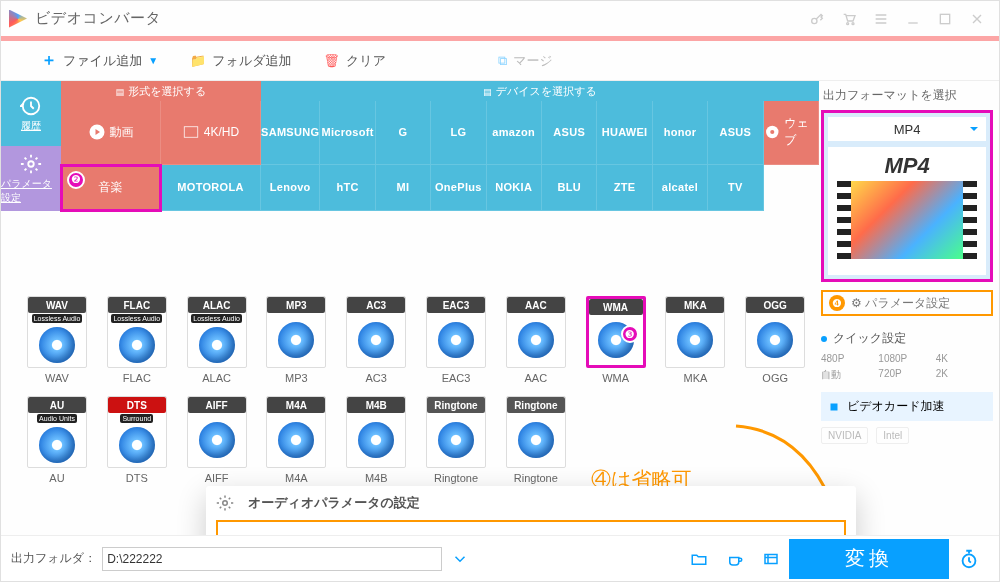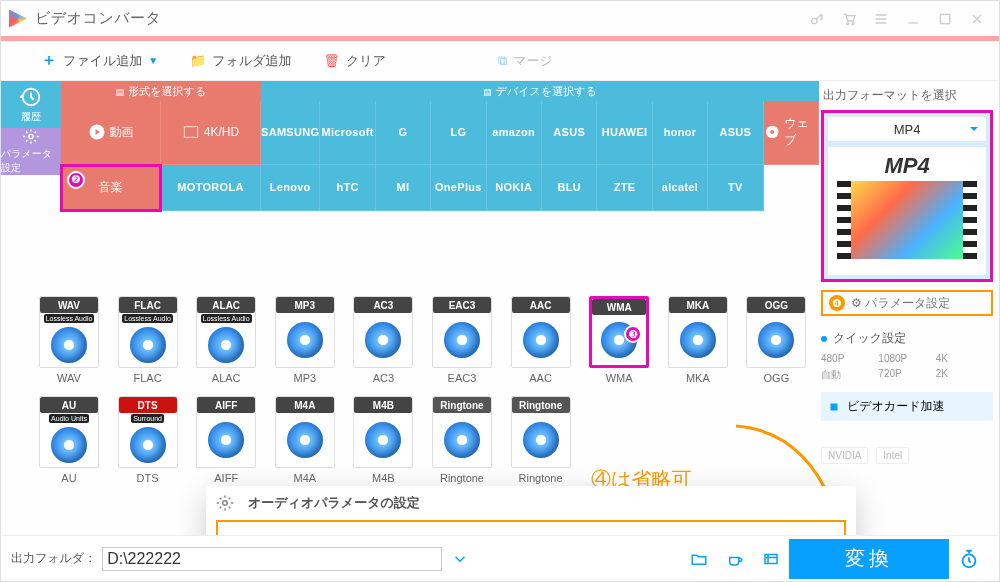--- a/index.html
+++ b/index.html
@@ -18,40 +18,40 @@
   .tbitem{display:flex;align-items:center;gap:6px;font-size:13px;color:#555;}
   .tbitem.addfile .plus{color:#08a0ff;font-size:16px;font-weight:bold;}
   .tbitem .caret{color:#08a0ff;font-size:10px;}
   .tbitem.folder .ficon{color:#08a0ff;}
   .tbitem.clear .tico{color:#ff5a5a;}
   .tbitem.merge{margin-left:80px;color:#bbb;}
   .tbitem.merge .mico{color:#8ad3ff;}
   
   .main{position:absolute;top:80px;left:0;right:0;bottom:0;}
   .sidebar{position:absolute;left:0;top:0;width:60px;}
-  .side-btn{width:60px;height:47px;display:flex;flex-direction:column;align-items:center;justify-content:center;color:#fff;font-size:10px;}
+  .side-btn{width:60px;height:65px;display:flex;flex-direction:column;align-items:center;justify-content:center;color:#fff;font-size:10px;text-decoration:underline;}
   #sb-history{background:#4dbcdc;}
   #sb-custom{background:#b297de;}
   .side-btn svg{width:22px;height:22px;stroke:#fff;fill:none;stroke-width:2;margin-bottom:2px;}
   
   .fmtdev{position:absolute;left:60px;top:0;right:180px;}
   .banner{height:20px;display:flex;font-size:11px;color:#fff;}
   .banner .bl{width:200px;background:#e87a6e;text-align:center;line-height:20px;}
   .banner .br{flex:1;background:#4dbcdc;text-align:center;line-height:20px;}
   .banner .pg{font-size:9px;margin-right:4px;}
   .catgrid{display:grid;grid-template-columns:100px 100px repeat(10,1fr);height:110px;}
   .catcell{display:flex;align-items:center;justify-content:center;font-size:12px;gap:4px;color:#fff;border-right:1px solid rgba(255,255,255,.15);border-bottom:1px solid rgba(255,255,255,.15);}
   .leftred{background:#e87a6e;}
   .rightteal{background:#4dbcdc;}
   .catcell svg{width:18px;height:18px;fill:#fff;}
   .catcell.selected{outline:3px solid #e50cb8;outline-offset:-2px;position:relative;}
   .catcell .cnum{position:absolute;left:6px;top:6px;width:18px;height:18px;border-radius:50%;background:#e50cb8;color:#fff;display:flex;align-items:center;justify-content:center;font-size:11px;border:2px solid #fff;}
   .brandtxt{font-size:11px;font-weight:bold;color:#fff;letter-spacing:.3px;}
   
-  .tiles{position:absolute;left:32px;right:180px;top:215px;display:grid;grid-template-columns:repeat(10,1fr);grid-auto-rows:100px;gap:0;}
+  .tiles{position:absolute;left:20px;right:180px;top:215px;display:grid;grid-template-columns:repeat(10,1fr);grid-auto-rows:100px;gap:0;}
   .tile{display:flex;flex-direction:column;align-items:center;justify-content:flex-start;font-size:11px;color:#666;width:72px;}
   .tile .thumb{width:60px;height:72px;border:1px solid #ddd;border-radius:2px;display:flex;flex-direction:column;align-items:center;background:#fff;}
   .tile .thumb.selected{border:3px solid #e50cb8;position:relative;}
   .tile .thumb .cnum{position:absolute;right:4px;bottom:22px;width:18px;height:18px;border-radius:50%;background:#e50cb8;color:#fff;display:flex;align-items:center;justify-content:center;font-size:11px;border:2px solid #fff;}
   .thumb .tbadge{height:16px;width:100%;border-radius:2px;color:#fff;font-size:10px;display:flex;align-items:center;justify-content:center;font-weight:bold;}
   .thumb .tsub{font-size:7px;background:#222;color:#fff;padding:1px 2px;border-radius:2px;margin-top:1px;}
   .thumb .disc{flex:1;display:flex;align-items:center;justify-content:center;}
   .thumb .disc span{width:36px;height:36px;border-radius:50%;background:radial-gradient(circle,#fff 18%,#6abdff 22%,#2a7fe0 70%,#0c4a99 100%);box-shadow:inset -4px -4px 6px rgba(0,0,0,.2);}
   .tile .tlabel{margin-top:4px;}
   
@@ -70,38 +70,38 @@
   .rp-preview .film .img{position:absolute;left:14px;right:14px;top:0;bottom:0;background:linear-gradient(135deg,#ffd94a,#ff6b4a,#4ab2ff,#4aff8a);}
   .rp-param{margin-top:8px;border:2px solid #ff9800;height:26px;display:flex;align-items:center;padding:0 6px;font-size:12px;color:#777;}
   .rp-param .cnum4{width:16px;height:16px;border-radius:50%;background:#ff9800;color:#fff;font-size:11px;display:flex;align-items:center;justify-content:center;margin-right:6px;}
   .rp-quick{margin-top:14px;}
   .rp-quick-title{display:flex;align-items:center;gap:6px;font-size:12px;color:#555;}
   .rp-quick-title:before{content:"";width:6px;height:6px;border-radius:50%;background:#08a0ff;}
   .rp-quick-grid{display:grid;grid-template-columns:1fr 1fr 1fr;font-size:10px;color:#999;margin-top:6px;row-gap:4px;}
   .rp-accel{margin-top:10px;background:#e8f4ff;padding:6px;font-size:12px;color:#000000;display:flex;align-items:center;gap:6px;}
   .rp-accel svg{width:14px;height:14px;fill:#08a0ff;}
   .rp-hw{margin-top:6px;display:flex;gap:8px;}
-  .rp-hw span{font-size:10px;color:#bbb;border:1px solid #eee;border-radius:2px;padding:2px 6px;margin-top:20px;}
+  .rp-hw span{font-size:10px;color:#bbb;border:1px solid #eee;border-radius:2px;padding:2px 6px;}
   
   .audio-panel{position:absolute;left:205px;top:405px;width:650px;background:#fff;box-shadow:0 10px 30px rgba(0,0,0,.2);border-radius:3px;padding-bottom:10px;}
   .audio-panel .ap-title{display:flex;align-items:center;gap:14px;font-size:13px;font-weight:bold;color:#555;padding:8px 10px;}
   .audio-panel .ap-title svg{width:18px;height:18px;stroke:#888;fill:none;stroke-width:2;}
   .audio-body{margin:0 10px;border:2px solid #ff9800;padding:10px 12px;display:grid;grid-template-columns:22px 70px 170px 30px 22px 90px 1fr;grid-auto-rows:30px;align-items:center;gap:6px 6px;font-size:12px;color:#666;}
   .audio-body select,.audio-body .fakesel{height:22px;border:1px solid #ccc;background:#fff;font-size:12px;padding:0 4px;width:100%;}
   .fakesel{display:flex;align-items:center;position:relative;}
   .fakesel:after{content:"";position:absolute;right:6px;top:8px;border:4px solid transparent;border-top-color:#888;}
   .mini-ic{width:16px;height:16px;display:inline-block;}
   
   .annot{position:absolute;left:590px;top:385px;font-size:20px;color:#ff9800;}
   .arrow{position:absolute;left:730px;top:340px;width:110px;height:90px;pointer-events:none;}
   .arrow svg{width:100%;height:100%;}
   
   .bottombar{position:absolute;left:0;right:0;bottom:0;height:46px;border-top:1px solid #eee;display:flex;align-items:center;padding:0 10px;background:#fff;}
   .bottombar .lbl{font-size:12px;color:#555;margin-right:6px;}
-  .bottombar input.path{height:24px;border:1px solid #ccc;width:340px;font-size:16px;padding:0 4px;color:#333;}
+  .bottombar input.path{height:24px;border:1px solid #ccc;width:340px;font-size:12px;padding:0 4px;color:#333;}
   .bottombar .spacer{flex:1;}
   .bottombar .bicon{width:24px;height:24px;margin:0 6px;display:flex;align-items:center;justify-content:center;}
   .bottombar .bicon svg{width:18px;height:18px;fill:none;stroke:#08a0ff;stroke-width:2;}
   .convert-btn{width:160px;height:40px;background:#08a0ff;color:#fff;font-size:20px;display:flex;align-items:center;justify-content:center;letter-spacing:4px;}
   .clock-btn{width:40px;height:40px;display:flex;align-items:center;justify-content:center;}
   .clock-btn svg{width:22px;height:22px;stroke:#08a0ff;fill:none;stroke-width:2;}
 </style>
 </head>
 <body>
 

